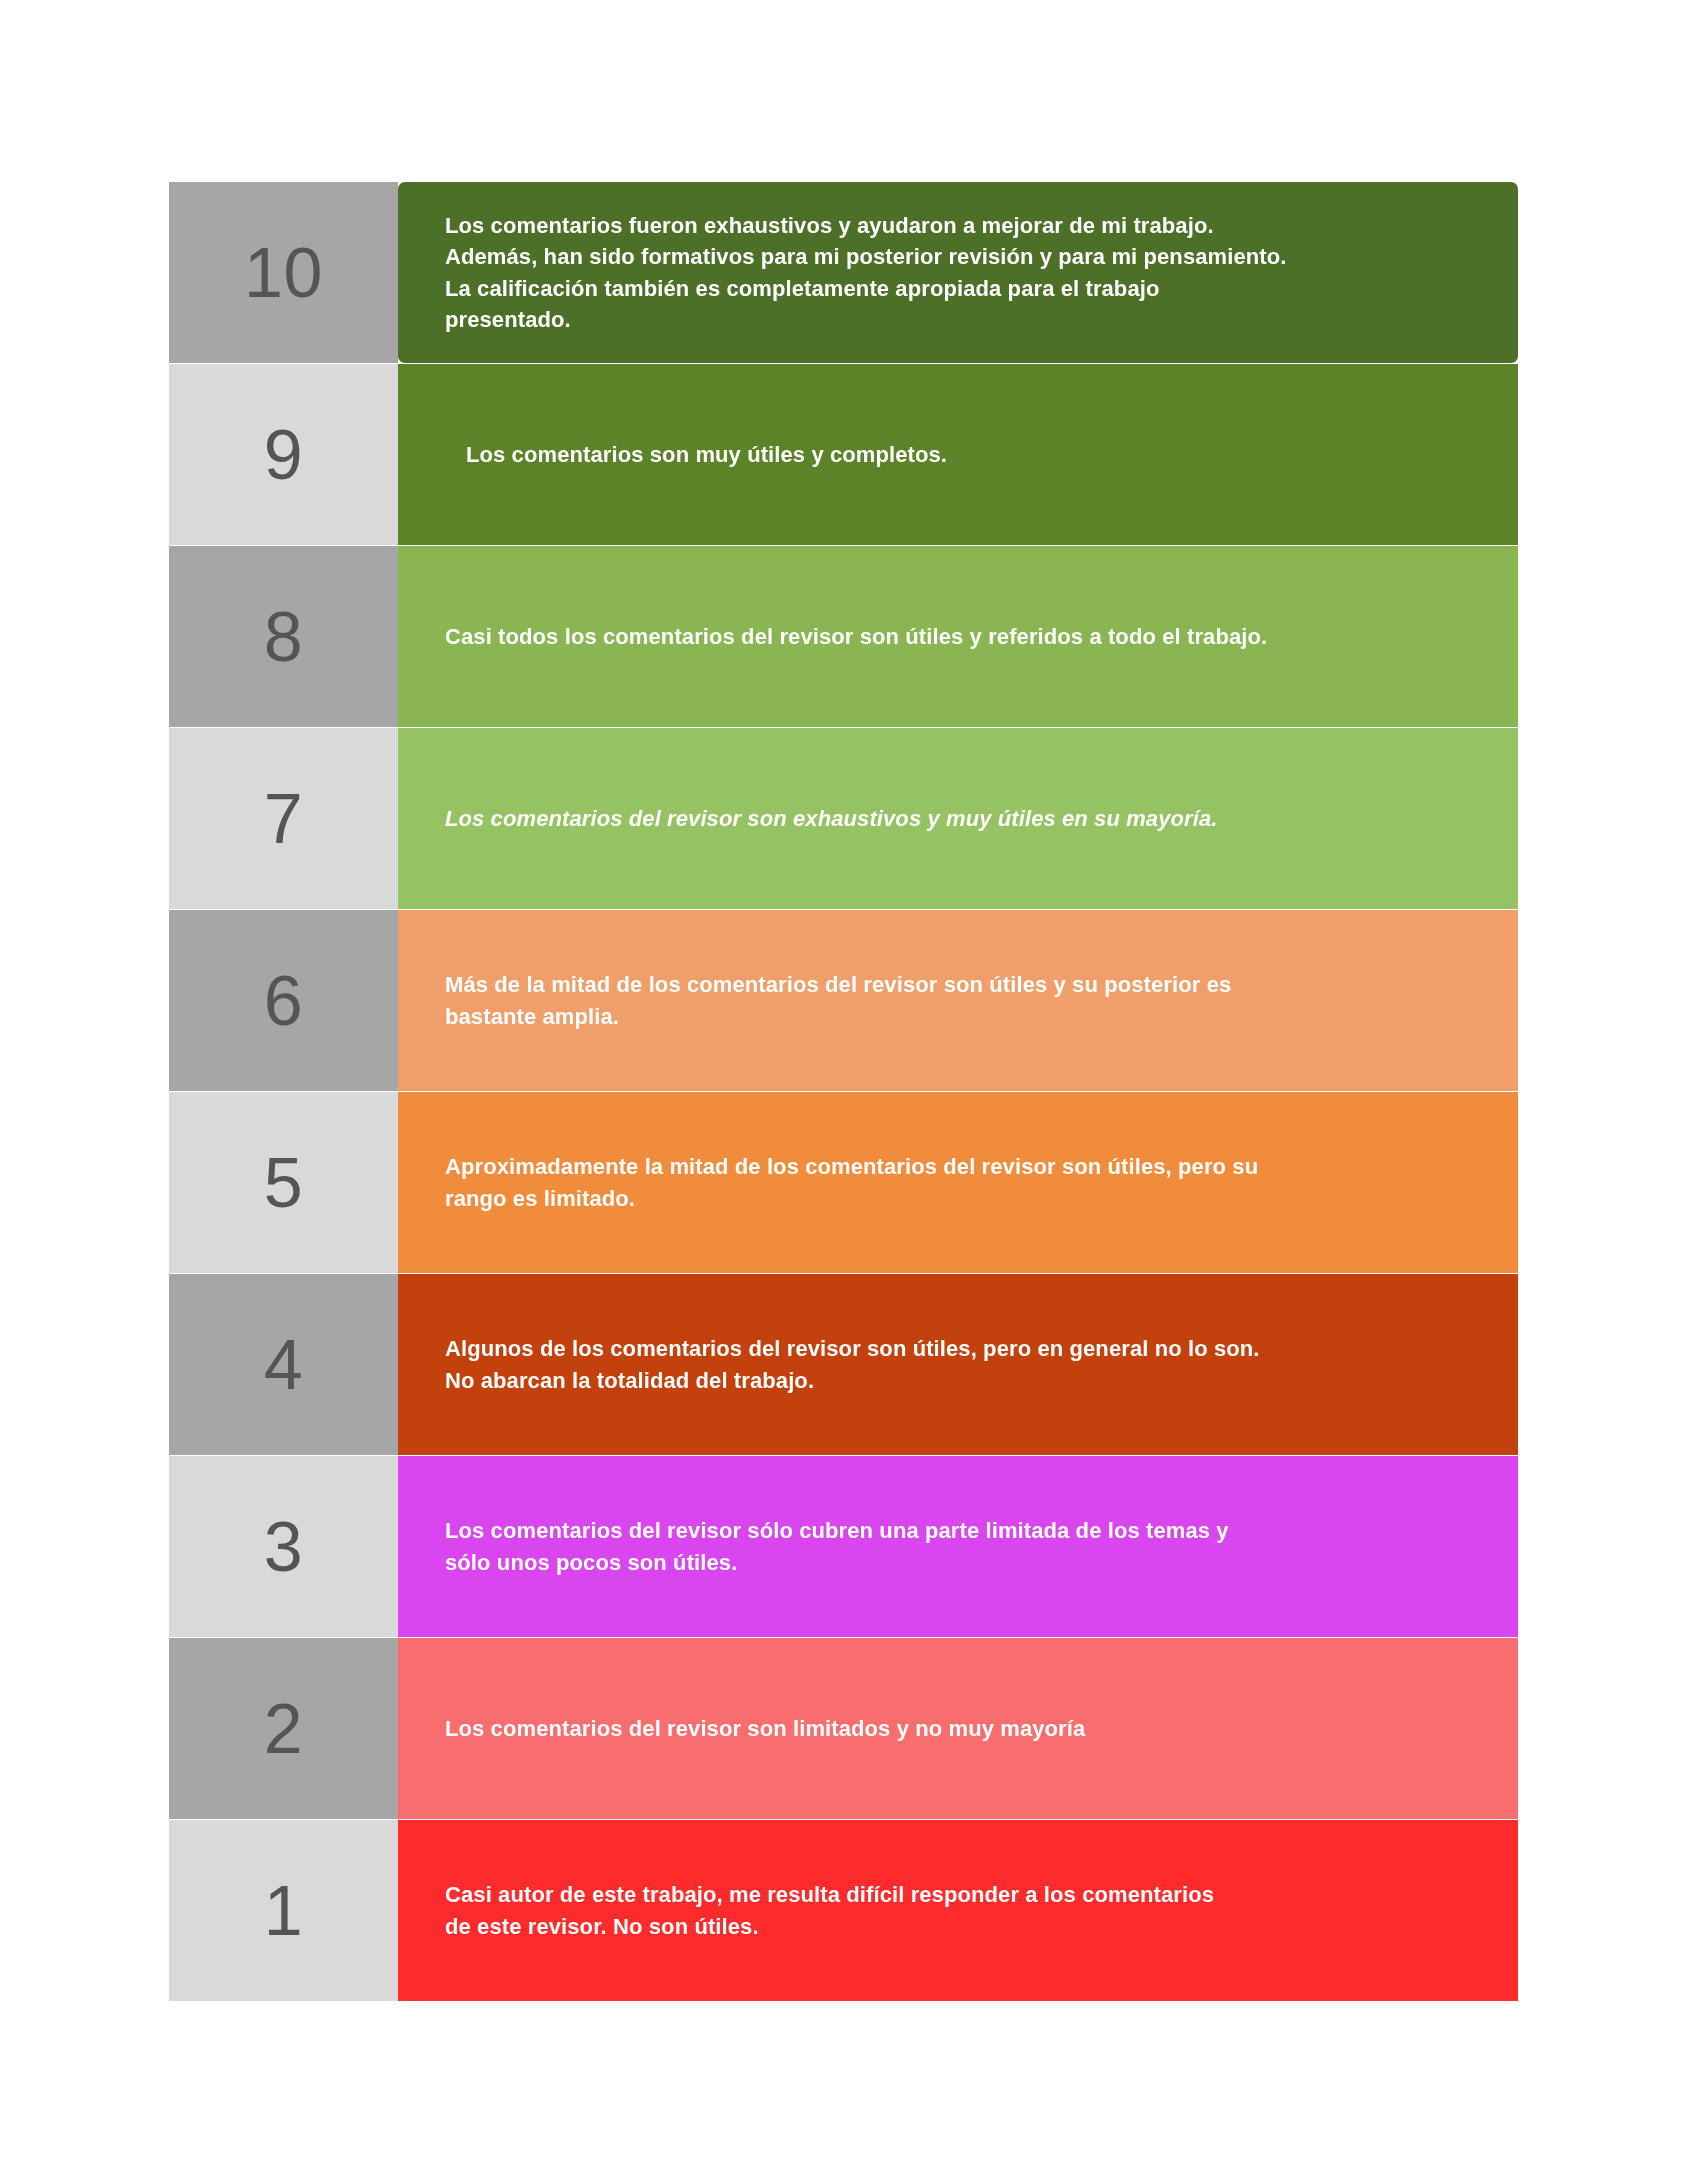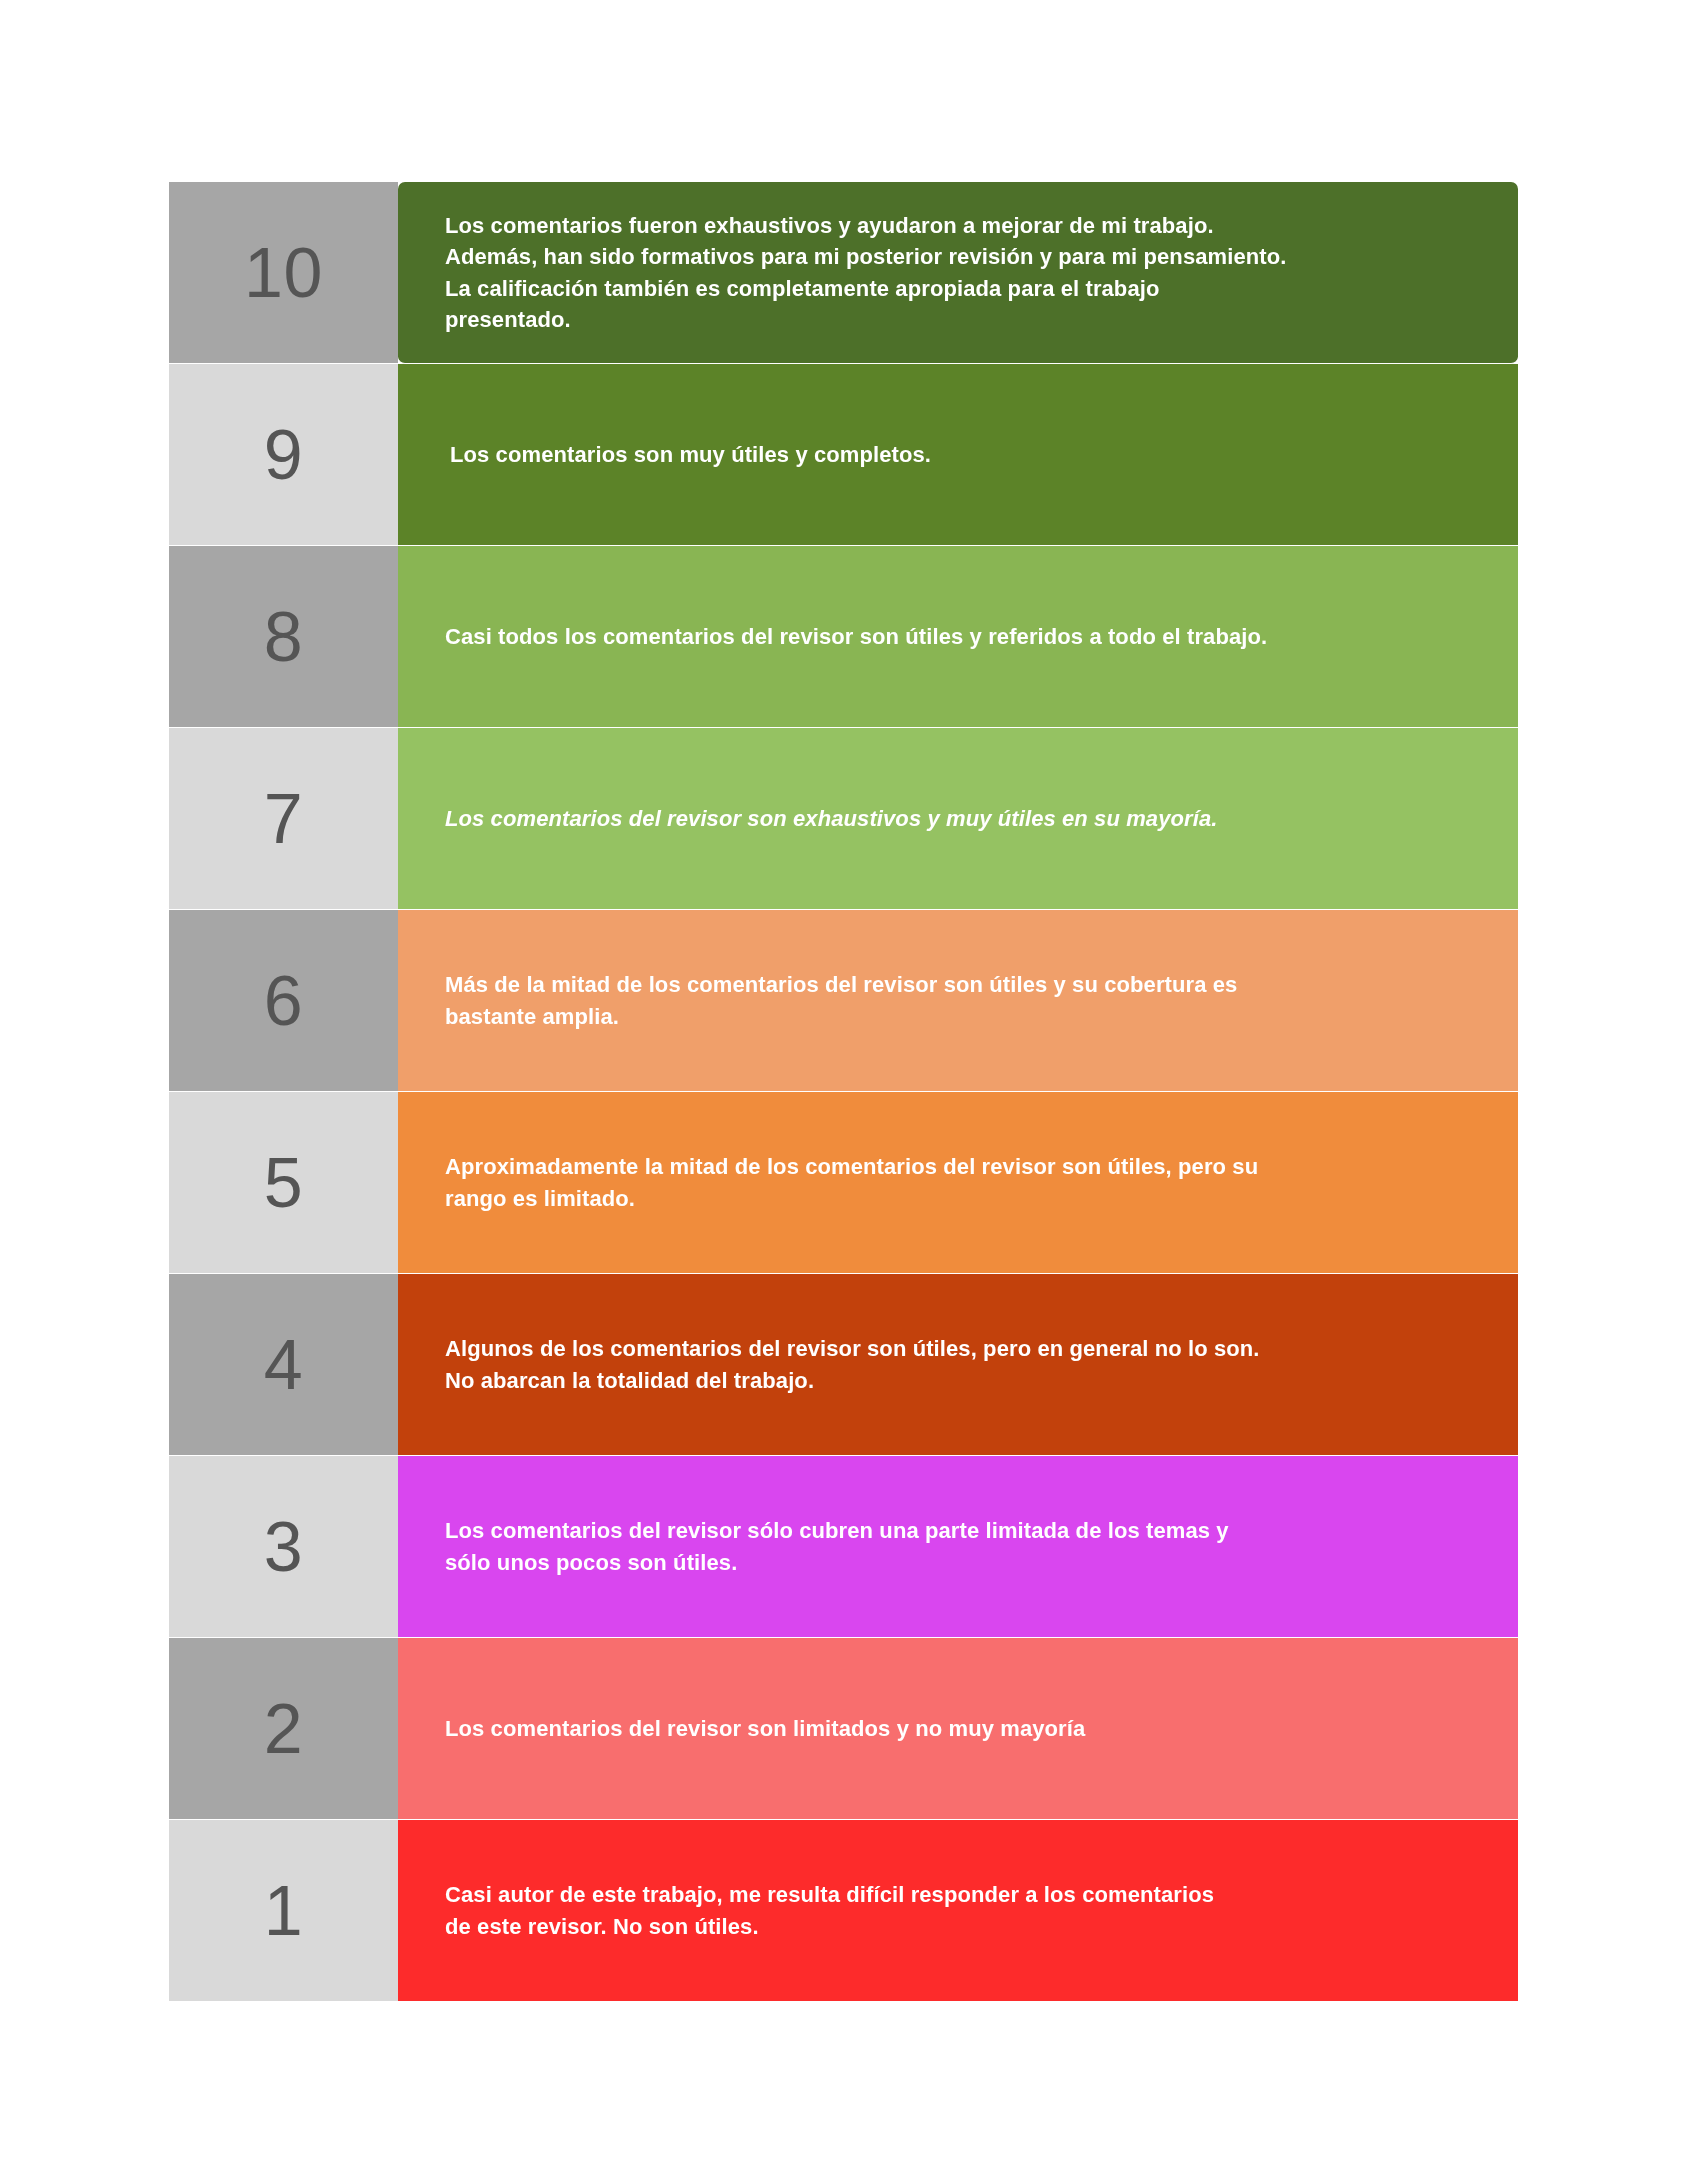--- a/index.html
+++ b/index.html
@@ -65,21 +65,21 @@
   .desc-cell {
     flex: 1 1 auto;
     display: flex;
     align-items: center;
     box-sizing: border-box;
     padding: 0 18.6px 0 47px;
     border-bottom: 1.6px solid #ffffff;
   }
 
   .desc-cell.indent-extra {
-    padding-left: 52px;
+    padding-left: 68px;
   }
 
   .desc-text {
     font-family: "Liberation Sans", sans-serif;
     font-size: 22px;
     font-weight: bold;
     line-height: 1.42;
     color: #ffffff;
     letter-spacing: 0.1px;
     white-space: pre-line;
@@ -123,21 +123,21 @@
         </div>
         <div class="desc-cell" style="background: rgb(149, 194, 98); font-style: italic;">
           <span class="desc-text">Los comentarios del revisor son exhaustivos y muy útiles en su mayoría.</span>
         </div>
       </div>
       <div class="rubric-row">
         <div class="score-cell shade-dark" style="background: rgb(166, 166, 166);">
           <span class="score-number">6</span>
         </div>
         <div class="desc-cell" style="background: rgb(240, 159, 106);">
-          <span class="desc-text">Más de la mitad de los comentarios del revisor son útiles y su cobertura es
+          <span class="desc-text">Más de la mitad de los comentarios del revisor son útiles y su posterior es
 bastante amplia.</span>
         </div>
       </div>
       <div class="rubric-row">
         <div class="score-cell shade-light" style="background: rgb(217, 217, 217);">
           <span class="score-number">5</span>
         </div>
         <div class="desc-cell" style="background: rgb(240, 140, 60);">
           <span class="desc-text">Aproximadamente la mitad de los comentarios del revisor son útiles, pero su
 rango es limitado.</span>

